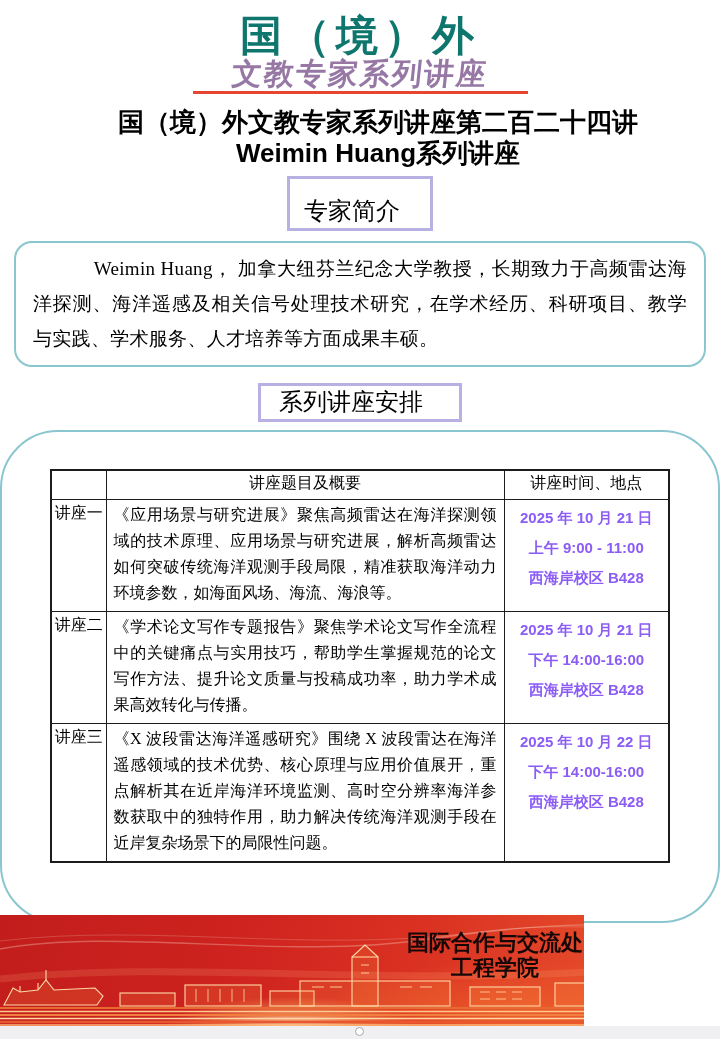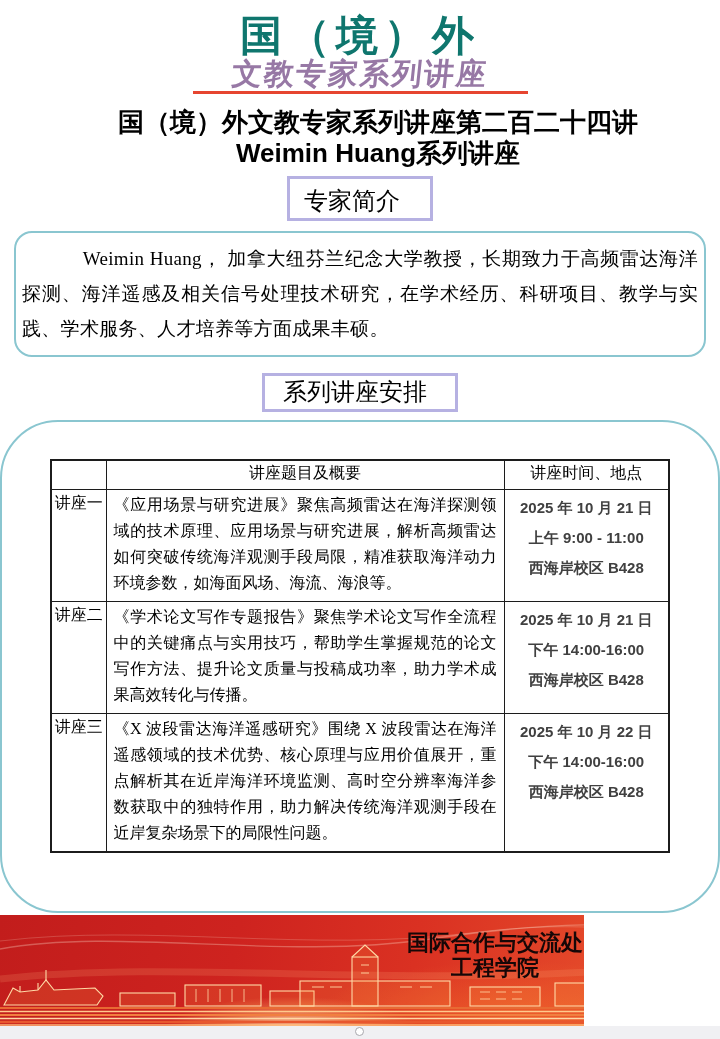--- a/index.html
+++ b/index.html
@@ -30,32 +30,32 @@
   .logo-underline { width:335px; height:3px; background:#e64530; margin:1px auto 0; }
 
   
   .doc-title { text-align:center; margin-top:13px; font-weight:bold; font-size:26px; line-height:31px;padding-left:36px; }
   .doc-title .en { font-family:"Liberation Sans", sans-serif; }
 
   
   .label-box {
     width:max-content; margin:7px auto 0;
     border:3px solid #b6b1e2;
-    padding:8px 30px 3px 14px;
+    padding:18px 30px 3px 14px;
     font-size:24px; line-height:28px;
     background:#fff;
   }
-  .label-box.schedule { margin-top:16px; padding:2px 28px 3px 18px; }
+  .label-box.schedule { margin-top:16px; padding:2px 36px 3px 18px; }
 
   
   .intro-box {
     margin:10px 14px 0;
     border:2px solid #8ac6d0;
     border-radius:18px;
-    padding:8px 6px 9px;
+    padding:8px 17px 9px;
   }
   .intro-box p {
     font-size:19px; line-height:35px;
     text-align:justify; text-indent:3.2em;
     letter-spacing:0.3px;
   }
 
   
   .main-container {
     margin:8px 0 0;
@@ -74,21 +74,21 @@
     border:1.5px solid #1c1c1c;
     vertical-align:top;
     font-weight:normal;
   }
   .schedule-table th { height:29px; text-align:center; padding-top:2px; font-size:16px; }
   td.cell-label { text-align:center; padding-top:3px; font-size:16px; }
   td.cell-summary { padding:2px 7px 5px; line-height:26px; text-align:justify; }
   td.cell-time { text-align:center; padding-top:3px; }
   .time-line {
     font-family:"Liberation Sans", sans-serif;
-    font-weight:bold; font-size:15px; line-height:30px; color:#404040;
+    font-weight:bold; font-size:15px; line-height:30px; color:#8b5cf6;
   }
 
   
   .footer-banner {
     position:absolute; left:0; top:915px; width:584px; height:111px;
     background:
       radial-gradient(130px 36px at 50% 106%, rgba(255,238,200,0.95), rgba(255,190,110,0.45) 60%, rgba(255,190,110,0) 100%),
       radial-gradient(300px 90px at 88% 98%, rgba(248,120,45,0.55), rgba(248,120,45,0) 70%),
       linear-gradient(100deg, #c21d1c 0%, #ce231f 40%, #da3122 70%, #e4492a 100%);
     overflow:hidden;

